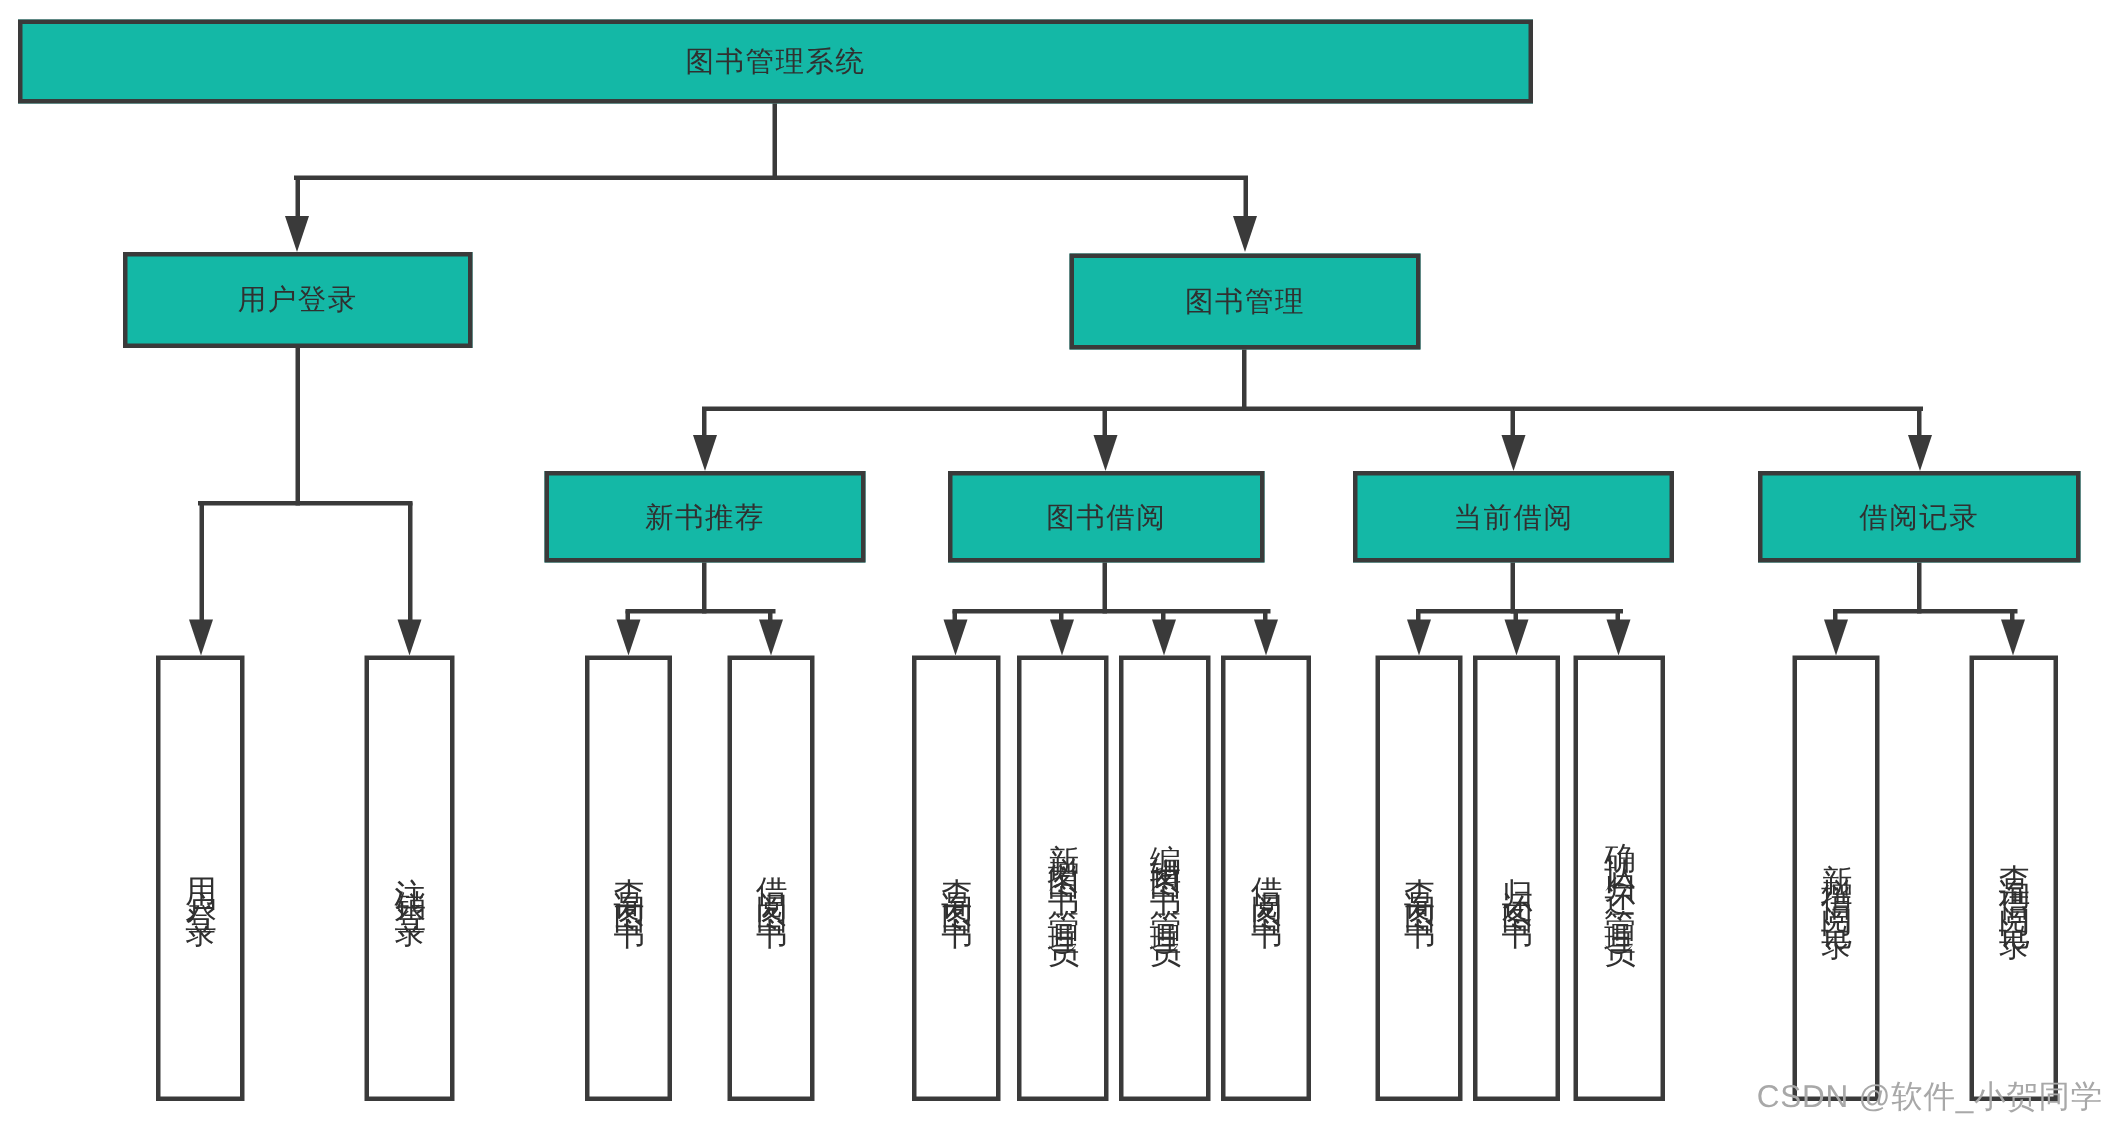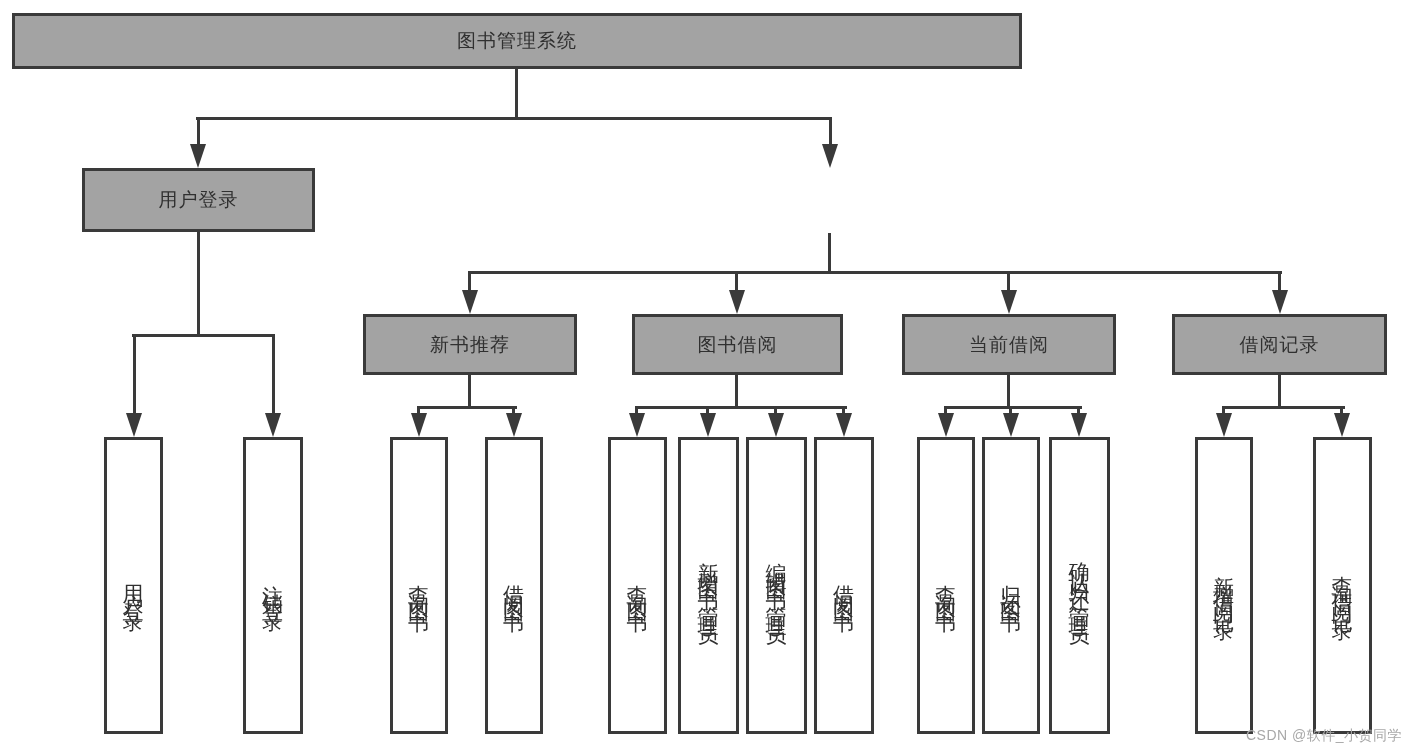--- a/index.html
+++ b/index.html
@@ -9,21 +9,21 @@
     --background:#ffffff;
   }
   *{box-sizing:border-box;}
   html,body{margin:0;padding:0;}
   body{font-family:"Liberation Sans","DejaVu Sans",sans-serif;background:#fff;}
   .canvas{
     position:relative;width:1405px;height:747px;
     background:var(--background);overflow:hidden;
   }
   .box{
-    position:absolute;background:#a3a3a3;border:3px solid var(--line);
+    position:absolute;background:#14b8a6;border:3px solid var(--line);
     display:flex;align-items:center;justify-content:center;
     color:var(--text);font-size:19px;letter-spacing:1px;
   }
   .vbox{
     position:absolute;top:437px;height:297px;background:#fff;
     border:3px solid var(--line);color:var(--text);
   }
   .vbox .vlabel{
     position:absolute;top:50%;left:50%;transform:translate(-50%,-50%);
     writing-mode:vertical-rl;text-orientation:mixed;white-space:nowrap;
@@ -31,41 +31,44 @@
   }
   .vline{position:absolute;width:3px;background:var(--line);}
   .hline{position:absolute;height:3px;background:var(--line);}
   .head{
     position:absolute;width:0;height:0;
     border-left:8px solid transparent;border-right:8px solid transparent;
     border-top:24px solid var(--line);
   }
   .watermark{
     position:absolute;right:3px;bottom:2px;
-    color:var(--watermark);font-size:14px;letter-spacing:0.5px;z-index:5;
+    color:var(--watermark);font-size:21px;letter-spacing:0.5px;z-index:5;
   }
 </style>
 </head>
 <body>
 
 <div class="canvas">
 
   <div class="box" style="left:12px;top:13px;width:1010px;height:56px;">
     <span>图书管理系统</span>
   </div>
 
   <div class="vline" style="left:515px;top:69px;height:51px;"></div>
   <div class="hline" style="left:196px;top:117px;width:636px;"></div>
   <div class="vline" style="left:197px;top:118px;height:30px;"></div>
   <div class="head" style="left:190px;top:144px;"></div>
   <div class="vline" style="left:829px;top:118px;height:30px;"></div>
   <div class="head" style="left:822px;top:144px;"></div>
 
   <div class="box" style="left:82px;top:168px;width:233px;height:64px;">
     <span>用户登录</span>
+  </div>
+  <div class="box" style="left:713px;top:169px;width:234px;height:64px;">
+    <span>图书管理</span>
   </div>
 
   <div class="vline" style="left:828px;top:233px;height:41px;"></div>
   <div class="hline" style="left:468px;top:271px;width:814px;"></div>
   <div class="vline" style="left:468px;top:272px;height:20px;"></div>
   <div class="head" style="left:462px;top:290px;"></div>
   <div class="vline" style="left:735px;top:272px;height:20px;"></div>
   <div class="head" style="left:729px;top:290px;"></div>
   <div class="vline" style="left:1007px;top:272px;height:20px;"></div>
   <div class="head" style="left:1001px;top:290px;"></div>

